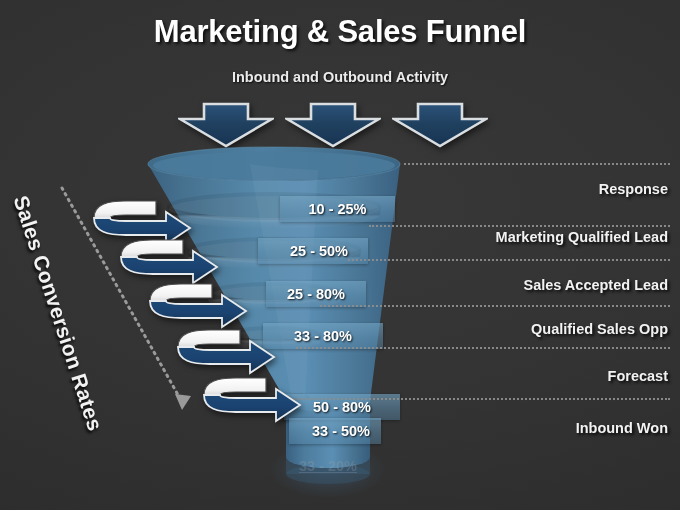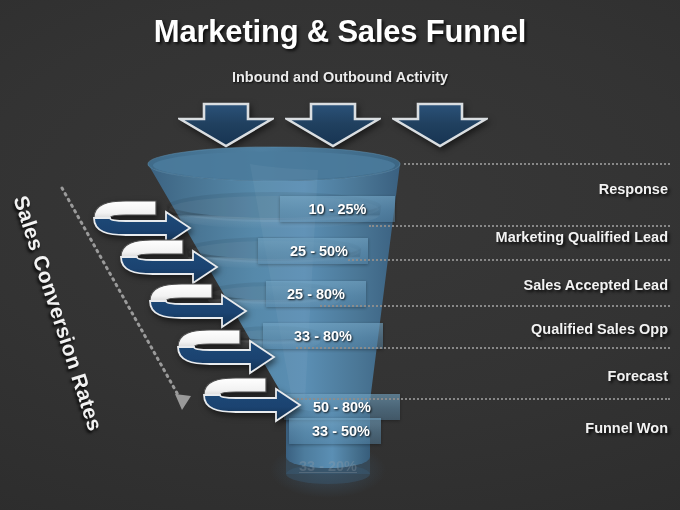--- a/index.html
+++ b/index.html
@@ -234,21 +234,21 @@
   <div class="leader" style="left:348px; top:259px; width:322px;"></div>
   <div class="leader" style="left:320px; top:305px; width:350px;"></div>
   <div class="leader" style="left:296px; top:347px; width:374px;"></div>
   <div class="leader" style="left:290px; top:398px; width:380px;"></div>
 
   <div class="stage-label" style="top:181px;">Response</div>
   <div class="stage-label" style="top:229px;">Marketing Qualified Lead</div>
   <div class="stage-label" style="top:277px;">Sales Accepted Lead</div>
   <div class="stage-label" style="top:321px;">Qualified Sales Opp</div>
   <div class="stage-label" style="top:368px;">Forecast</div>
-  <div class="stage-label" style="top:420px;">Funnel Won</div>
+  <div class="stage-label" style="top:420px;">Inbound Won</div>
 
   <div class="conv-arrow" style="left:86px;  top:198px;">
     <svg width="108" height="48" viewBox="0 0 108 48">
       <defs>
         <linearGradient id="uTop" x1="0" y1="0" x2="0" y2="1">
           <stop offset="0%" stop-color="#ffffff"></stop>
           <stop offset="70%" stop-color="#f2f2f2"></stop>
           <stop offset="100%" stop-color="#dcdcdc"></stop>
         </linearGradient>
         <linearGradient id="uBot" x1="0" y1="0" x2="0" y2="1">

